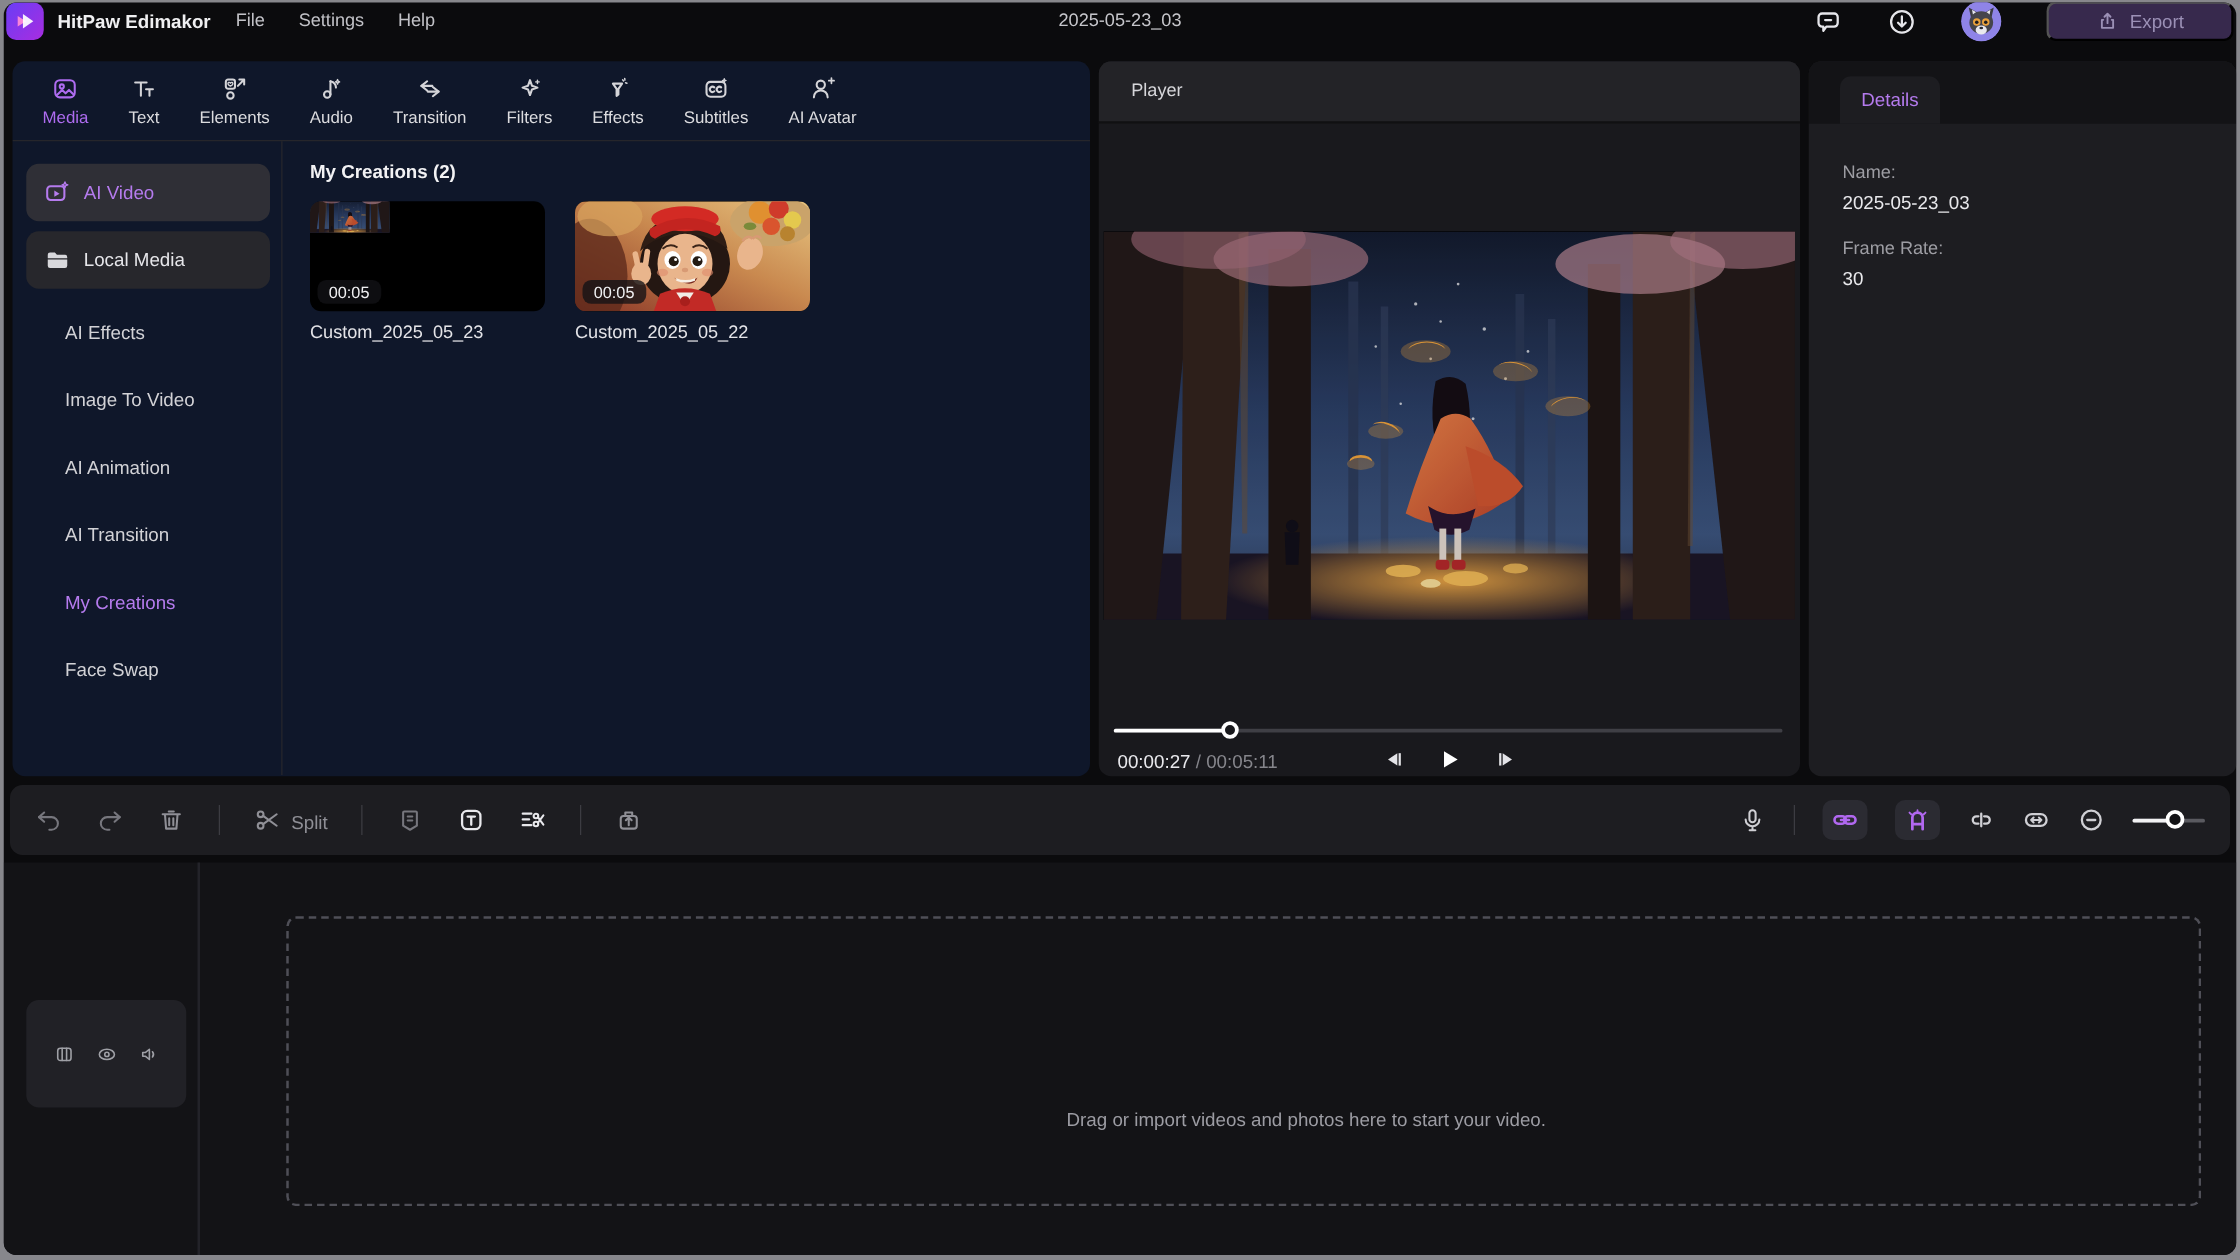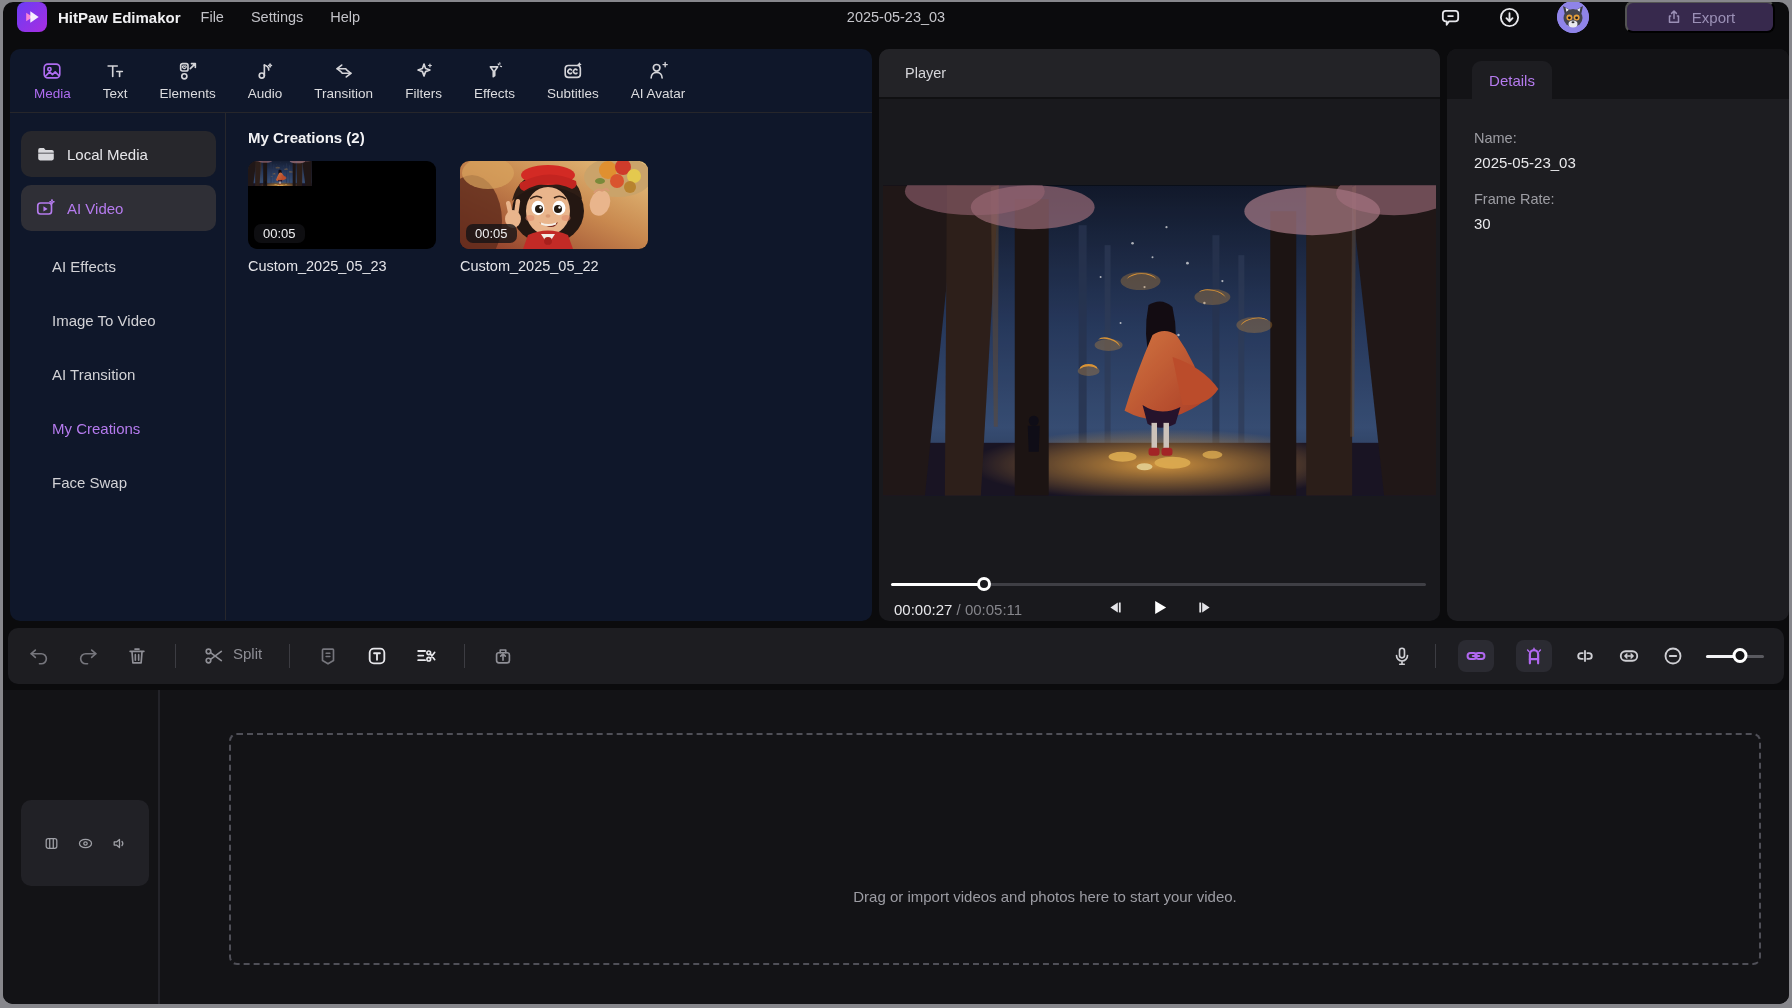--- a/index.html
+++ b/index.html
@@ -4,21 +4,21 @@
 <style>
   * { margin:0; padding:0; box-sizing:border-box; }
   html,body { width:1792px; height:1008px; overflow:hidden; }
   body { background:#87878c; font-family:"Liberation Sans","DejaVu Sans",sans-serif; }
 
   .app { position:absolute; top:2px; left:3px; right:3px; bottom:4px;
          background:#0b0b0d; border-radius:10px; overflow:hidden; }
 
   
   .topbar { position:absolute; top:0; left:0; right:0; height:30px;
-            display:flex; align-items:center; padding:0 14px; }
+            display:flex; align-items:center; padding:0 2px; }
   .logo { width:30px; height:30px; border-radius:8px;
           background:linear-gradient(135deg,#6a3df5,#a82de0);
           display:flex; align-items:center; justify-content:center; flex:0 0 auto; }
   .app-name { color:#f0f0f2; font-size:15px; font-weight:700; margin:0 20px 0 11px; }
   .menu-item { color:#c2c2c7; font-size:14.5px; margin-right:27px; cursor:default; }
   .doc-title { position:absolute; left:50%; top:50%; transform:translate(-50%,-50%);
                color:#c6c6cb; font-size:14.5px; }
   .topbar-right { margin-left:auto; display:flex; align-items:center; gap:36px; }
   .tb-icon { color:#e6e6ea; display:flex; }
   .avatar { width:32px; height:32px; border-radius:50%; overflow:hidden; background:#8f84e8; }
@@ -92,21 +92,21 @@
   .d-field { margin-bottom:20px; }
   .d-label { color:#9d9da3; font-size:14.5px; margin-bottom:8px; }
   .d-value { color:#e9e9ec; font-size:15px; }
 
   
   .toolbar { position:absolute; left:5px; right:5px; top:626px; height:56px;
              background:#1d1d21; border-radius:10px; display:flex; align-items:center;
              padding:0 20px; }
   .t-left, .t-right { display:flex; align-items:center; gap:27px; }
   .t-right { margin-left:auto; gap:22px; }
-  .t-icon { display:flex; align-items:flex-start; gap:8px; color:#8f8f96; }
+  .t-icon { display:flex; align-items:flex-end; gap:8px; color:#8f8f96; }
   .t-icon.dim { color:#76767d; }
   .t-icon.bright { color:#e8e8ec; }
   .t-icon.lit { color:#cfcfd4; }
   .t-label { font-size:15px; color:#8f8f96; }
   .tdiv { width:1px; height:24px; background:#3c3c42; }
   .t-active { width:36px; height:32px; background:#2b2b32; border-radius:8px;
               display:flex; align-items:center; justify-content:center; color:#b168f0; }
   .zoom-slider { position:relative; width:58px; height:16px; }
   .zs-track { position:absolute; top:6.5px; left:0; right:0; height:3px; background:#5a5a60; border-radius:2px; }
   .zs-fill  { position:absolute; top:6.5px; left:0; height:3px; background:#f2f2f4; border-radius:2px; }
@@ -412,43 +412,46 @@
               <circle cx="10.5" cy="8.5" r="3.6"></circle>
               <path d="M4.5 19.5c0-3.6 2.7-6 6-6s6 2.4 6 6"></path>
               <path d="M17.5 5h4.6M19.8 2.7v4.6" stroke-width="1.5"></path>
             </svg>
           </span>
           <span class="tlabel">AI Avatar</span>
         </div>
       </div>
     <div class="media-body">
       <aside class="sidebar" id="sidebar">
-          <div class="side-card">
-            <span class="sicon" style="display: flex;">
-              <svg width="22" height="22" viewBox="0 0 24 24" fill="none" stroke="currentColor" stroke-width="1.8" stroke-linecap="round" stroke-linejoin="round">
-                <path d="M3.5 7.5a2 2 0 0 1 2-2h4.2l1.8 2h7a2 2 0 0 1 2 2v1H3.5zM3.5 11.5h17v5.5a2 2 0 0 1-2 2h-13a2 2 0 0 1-2-2z" fill="currentColor" stroke="none"></path>
-              </svg>
-            </span>
-            <span>Local Media</span>
-          </div>
           <div class="side-card active">
             <span class="sicon" style="display: flex;">
               <svg width="22" height="22" viewBox="0 0 24 24" fill="none" stroke="currentColor" stroke-width="1.8" stroke-linecap="round" stroke-linejoin="round">
                 <rect x="3" y="6.5" width="15" height="12" rx="3"></rect>
                 <path d="M9.2 10.2l4.6 2.8-4.6 2.8z" fill="currentColor" stroke="none"></path>
                 <path d="M18.5 2.8l.7 1.8 1.8.7-1.8.7-.7 1.8-.7-1.8-1.8-.7 1.8-.7z" stroke-width="1.2"></path>
               </svg>
             </span>
             <span>AI Video</span>
           </div>
+          <div class="side-card">
+            <span class="sicon" style="display: flex;">
+              <svg width="22" height="22" viewBox="0 0 24 24" fill="none" stroke="currentColor" stroke-width="1.8" stroke-linecap="round" stroke-linejoin="round">
+                <path d="M3.5 7.5a2 2 0 0 1 2-2h4.2l1.8 2h7a2 2 0 0 1 2 2v1H3.5zM3.5 11.5h17v5.5a2 2 0 0 1-2 2h-13a2 2 0 0 1-2-2z" fill="currentColor" stroke="none"></path>
+              </svg>
+            </span>
+            <span>Local Media</span>
+          </div>
           <div class="side-item">
             <span>AI Effects</span>
           </div>
           <div class="side-item">
             <span>Image To Video</span>
+          </div>
+          <div class="side-item">
+            <span>AI Animation</span>
           </div>
           <div class="side-item">
             <span>AI Transition</span>
           </div>
           <div class="side-item accent">
             <span>My Creations</span>
           </div>
           <div class="side-item">
             <span>Face Swap</span>
           </div>

